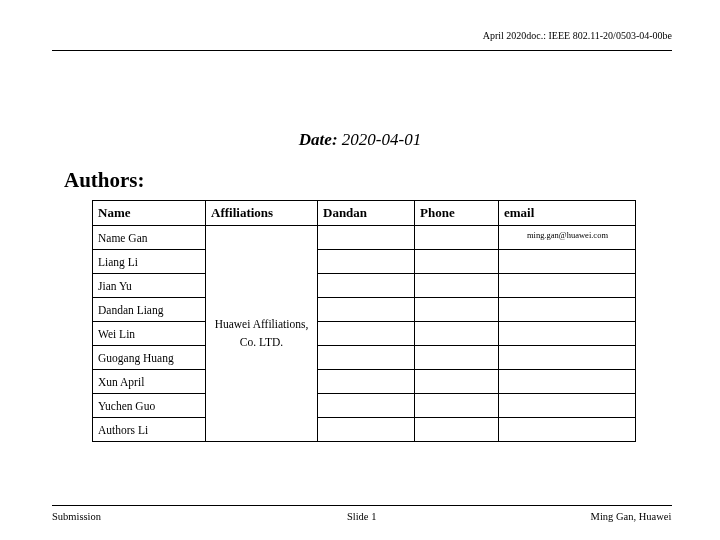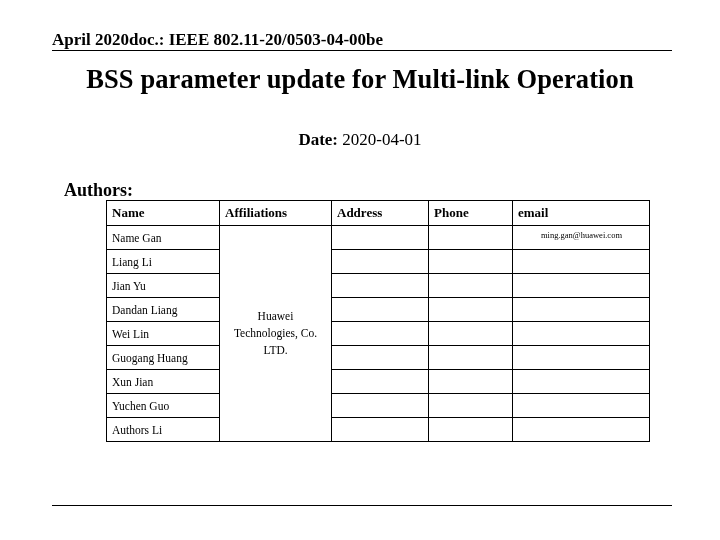--- a/index.html
+++ b/index.html
@@ -21,24 +21,24 @@
     box-sizing: border-box;
   }
 
   
   .header {
     position: absolute;
     left: 52px;
     top: 30px;
     width: 620px;
     display: flex;
-    justify-content: flex-start;
+    justify-content: flex-end;
     align-items: flex-end;
-    font-weight: bold;
-    font-size: 17px;
+    font-weight: normal;
+    font-size: 10px;
   }
   .header .date {
     white-space: nowrap;
   }
   .header .docid {
     white-space: nowrap;
   }
   .header-rule {
     position: absolute;
     left: 52px;
@@ -61,39 +61,39 @@
   }
 
   
   .date-line {
     position: absolute;
     left: 30px;
     top: 130px;
     width: 660px;
     text-align: center;
     font-size: 17px;
+    font-style: italic;
   }
   .date-line .lbl {
     font-weight: bold;
   }
 
   
   .authors-label {
     position: absolute;
     left: 64px;
     top: 168px;
-    font-size: 18px;
-    font-weight: bold;
-    margin-top: 12px;
+    font-size: 21px;
+    font-weight: bold;
   }
 
   
   .authors-table {
     position: absolute;
-    left: 106px;
+    left: 92px;
     top: 200px;
     width: 543px;
     border-collapse: collapse;
     table-layout: fixed;
   }
   .authors-table th,
   .authors-table td {
     border: 1px solid #000000;
     padding: 3px 5px;
     vertical-align: middle;
@@ -151,50 +151,49 @@
 <body>
 
 <div class="slide">
 
   <div class="header">
     <span class="date">April 2020</span>
     <span class="docid">doc.: IEEE 802.11-20/0503-04-00be</span>
   </div>
   <div class="header-rule"></div>
 
-  <div class="title">BSS parameter update for Multi-link Operation</div>
 
   <div class="date-line">
     <span class="lbl">Date:</span>
     <span>2020-04-01</span>
   </div>
 
   <div class="authors-label">Authors:</div>
 
   <table class="authors-table">
     <colgroup>
       <col class="col-name">
       <col class="col-aff">
       <col class="col-addr">
       <col class="col-phone">
       <col class="col-email">
     </colgroup>
     <thead>
       <tr>
         <th>Name</th>
         <th>Affiliations</th>
-        <th>Address</th>
+        <th>Dandan</th>
         <th>Phone</th>
         <th>email</th>
       </tr>
     </thead>
     <tbody>
       <tr>
         <td class="name-cell">Name Gan</td>
-        <td class="aff-cell" rowspan="9">Huawei Technologies, Co. LTD.</td>
+        <td class="aff-cell" rowspan="9">Huawei Affiliations, Co. LTD.</td>
         <td></td>
         <td></td>
         <td class="email-cell">ming.gan@huawei.com</td>
       </tr>
       <tr>
         <td class="name-cell">Liang Li</td>
         <td></td>
         <td></td>
         <td class="email-cell"></td>
       </tr>
@@ -216,35 +215,40 @@
         <td></td>
         <td class="email-cell"></td>
       </tr>
       <tr>
         <td class="name-cell">Guogang Huang</td>
         <td></td>
         <td></td>
         <td class="email-cell"></td>
       </tr>
       <tr>
-        <td class="name-cell">Xun Jian</td>
+        <td class="name-cell">Xun April</td>
         <td></td>
         <td></td>
         <td class="email-cell"></td>
       </tr>
       <tr>
         <td class="name-cell">Yuchen Guo</td>
         <td></td>
         <td></td>
         <td class="email-cell"></td>
       </tr>
       <tr>
         <td class="name-cell">Authors Li</td>
         <td></td>
         <td></td>
         <td class="email-cell"></td>
       </tr>
     </tbody>
   </table>
 
   <div class="footer-rule"></div>
+  <div class="footer">
+    <span class="left">Submission</span>
+    <span class="center">Slide 1</span>
+    <span class="right">Ming Gan, Huawei</span>
+  </div>
 
 </div>
 
 </body></html>

